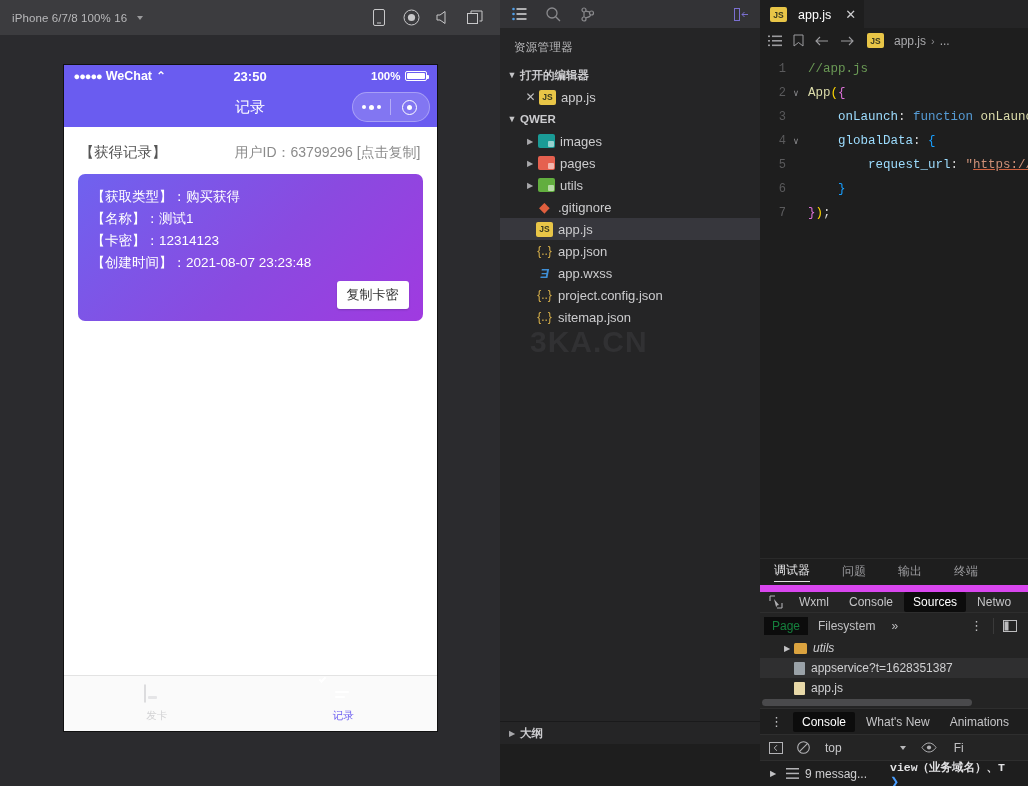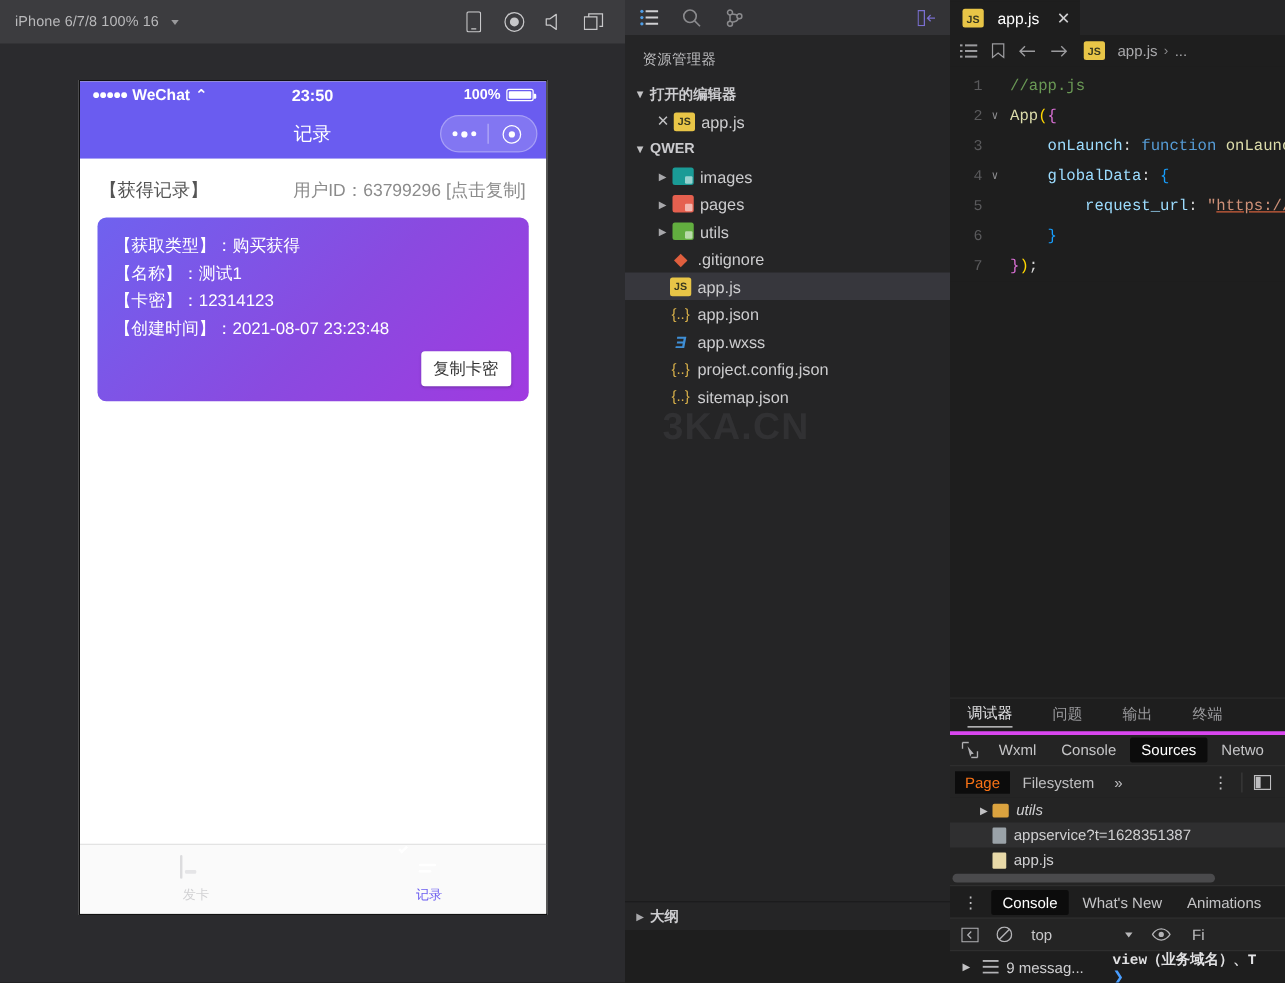--- a/index.html
+++ b/index.html
@@ -283,33 +283,33 @@
   
   .devtools { flex: 0 0 auto; background: #1e1e1e; border-top: 1px solid #2a2a2a; }
   .dt-panel-tabs {
     height: 26px; display: flex; align-items: center; gap: 32px;
     padding: 0 14px; font-size: 12px; color: #9b9b9e;
   }
   .dt-panel-tab { cursor: pointer; padding-bottom: 2px; }
   .dt-panel-tab.active { color: #e6e6e8; border-bottom: 1px solid #e0e0e2; }
   .dt-bar {
     height: 27px; background: #242424; display: flex; align-items: center;
-    gap: 2px; padding: 0 4px; border-top: 3px solid #d946ef;
+    gap: 2px; padding: 0 4px; border-top: 7px solid #d946ef;
   }
   .dt-tab {
     font-size: 12px; color: #c5c5c7; padding: 3px 9px; cursor: pointer; border-radius: 2px;
   }
   .dt-tab.active { background: #0c0c0c; color: #ffffff; }
   .dt-cursor-ico { width: 24px; display: flex; align-items: center; justify-content: center; color: #b0b0b3; }
   .dt-subbar {
     height: 26px; background: #242424; display: flex; align-items: center;
     padding: 0 4px; gap: 2px; border-top: 1px solid #2e2e2e;
   }
   .dt-sub { font-size: 12px; color: #c0c0c2; padding: 2px 8px; cursor: pointer; }
-  .dt-sub.active { background: #0c0c0c; color: #f97316; }
+  .dt-sub.active { background: #0c0c0c; color: #15803d; }
   .dt-chev { color: #bdbdbf; font-size: 12px; padding: 0 6px; cursor: pointer; }
   .dt-spacer { flex: 1; }
   .dt-kebab { color: #bdbdbf; font-size: 13px; padding: 0 8px; cursor: pointer; letter-spacing: 0; }
   .dt-vline { width: 1px; height: 16px; background: #3a3a3a; }
   .dt-dock { color: #bdbdbf; padding: 0 7px; cursor: pointer; display: flex; align-items: center; }
   .dt-tree { background: #242424; }
   .dt-tree-row {
     height: 20px; display: flex; align-items: center; font-size: 12px; color: #d0d0d2;
     cursor: pointer;
   }

